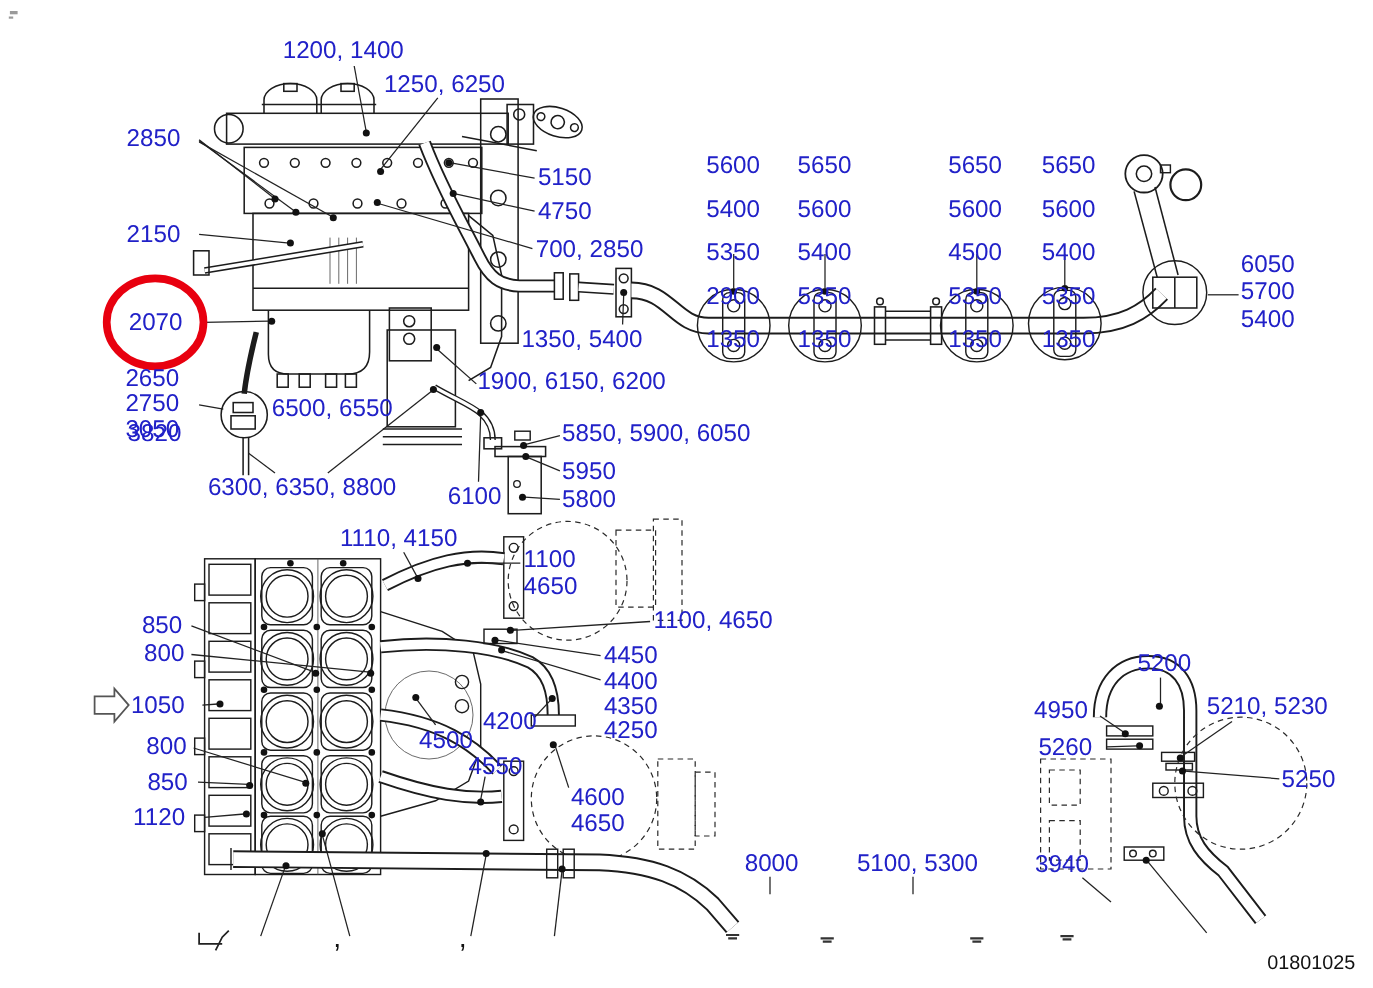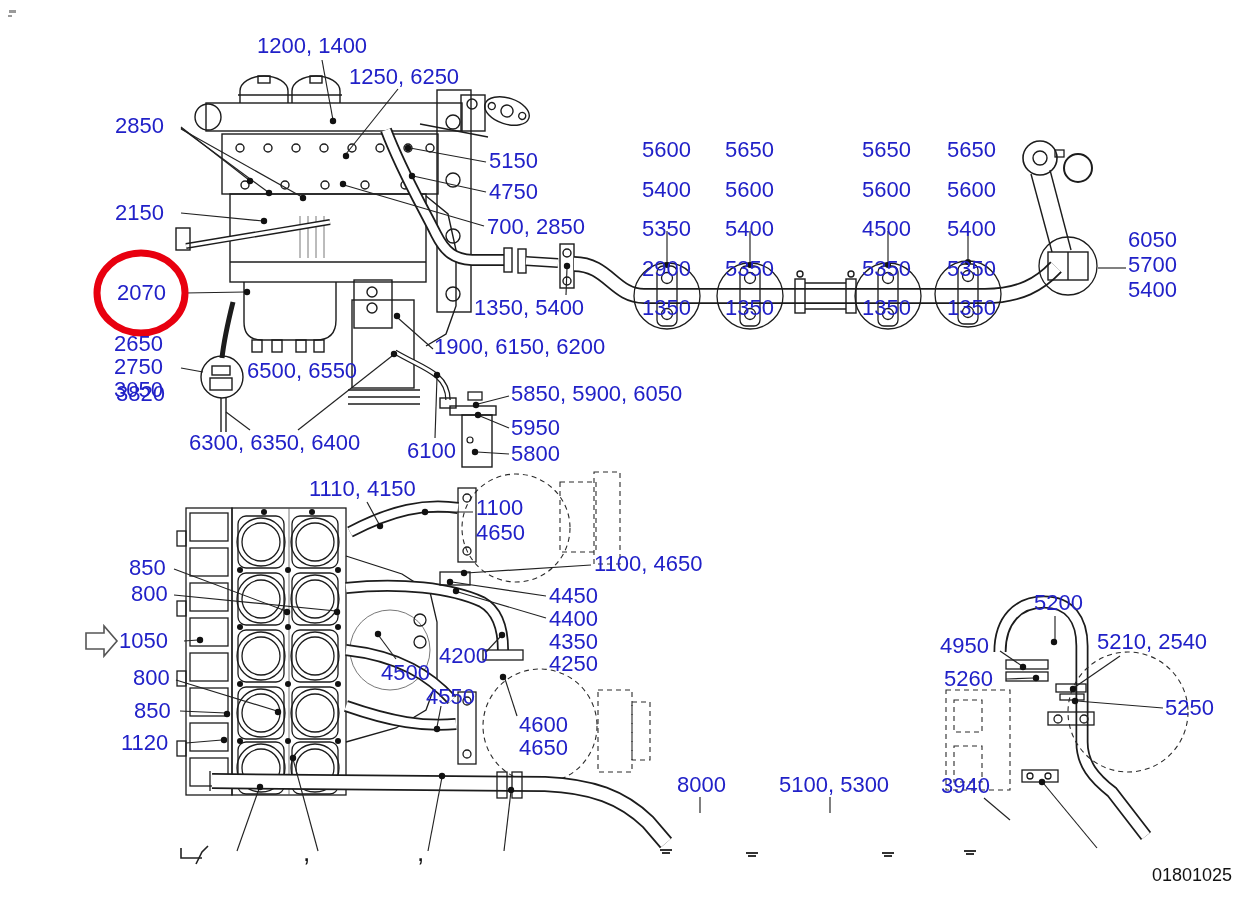--- a/index.html
+++ b/index.html
@@ -434,21 +434,21 @@
   <div class="lbl" style="left:114px;top:356px">2750</div>
   <div class="lbl" style="left:114px;top:379px">3050</div>
   <div class="lbl" style="left:116px;top:383px">3820</div>
   <div class="lbl" style="left:247px;top:360px">6500, 6550</div>
   <div class="lbl" style="left:474px;top:297px">1350, 5400</div>
   <div class="lbl" style="left:434px;top:336px">1900, 6150, 6200</div>
   <div class="lbl" style="left:511px;top:383px">5850, 5900, 6050</div>
   <div class="lbl" style="left:511px;top:417px">5950</div>
   <div class="lbl" style="left:511px;top:443px">5800</div>
   <div class="lbl" style="left:407px;top:440px">6100</div>
-  <div class="lbl" style="left:189px;top:432px">6300, 6350, 6400</div>
+  <div class="lbl" style="left:189px;top:432px">6300, 6350, 8800</div>
 
   <div class="lbl col" style="left:642px;top:122px">
     <div>5600</div>
     <div>5400</div>
     <div>5350</div>
     <div>2900</div>
     <div>1350</div>
   </div>
   <div class="lbl col" style="left:725px;top:122px">
     <div>5650</div>
@@ -502,17 +502,17 @@
   <div class="lbl" style="left:519px;top:714px">4600</div>
   <div class="lbl" style="left:519px;top:737px">4650</div>
 
   <div class="lbl" style="left:677px;top:774px">8000</div>
   <div class="lbl" style="left:779px;top:774px">5100, 5300</div>
   <div class="lbl" style="left:941px;top:775px">3940</div>
 
   <div class="lbl" style="left:1034px;top:592px">5200</div>
   <div class="lbl" style="left:940px;top:635px">4950</div>
   <div class="lbl" style="left:944px;top:668px">5260</div>
-  <div class="lbl" style="left:1097px;top:631px">5210, 2540</div>
+  <div class="lbl" style="left:1097px;top:631px">5210, 5230</div>
   <div class="lbl" style="left:1165px;top:697px">5250</div>
 
   <div class="doc" style="left:1152px;top:866px">01801025</div>
 </div>
 
 </body></html>

